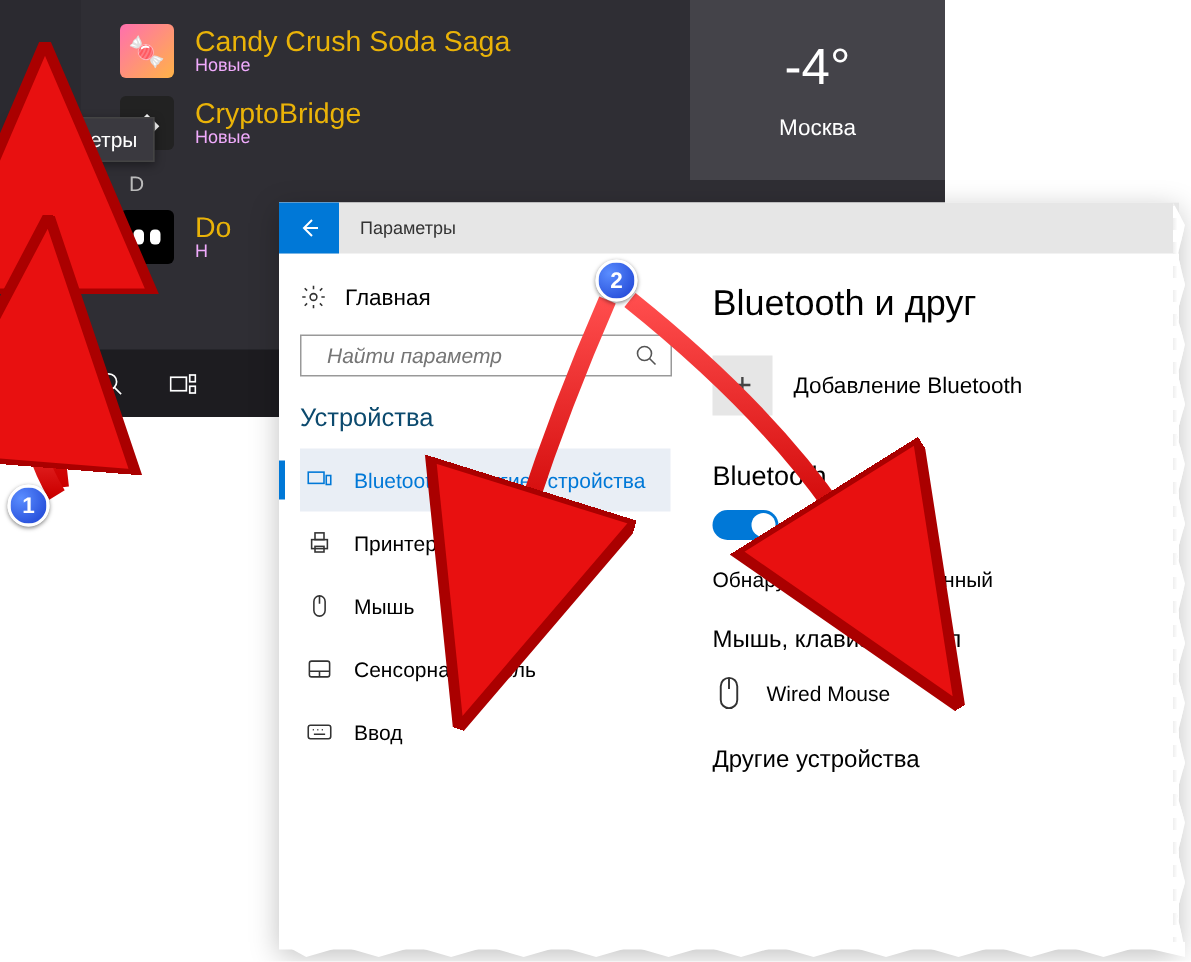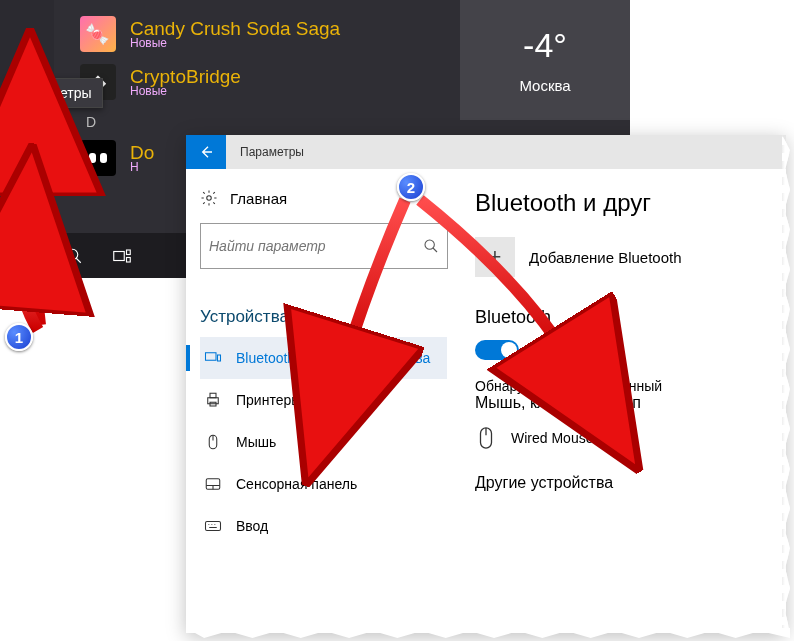--- a/index.html
+++ b/index.html
@@ -80,22 +80,22 @@
 
   .settings-body { display:flex; height: calc(100% - 34px); }
   .sidebar { width: 275px; padding: 20px 14px 0 14px; border-right: none;}
   .content { flex:1; padding: 20px 0 0 14px; }
 
   .home-row { display:flex; align-items:center; gap:12px; margin-bottom:16px; cursor:pointer;}
   .home-row svg { width:18px; height:18px; stroke:#333; fill:none; stroke-width:1.4;}
   .home-row span { font-size:15px;}
 
   .search-box {
-    width: 248px; height: 46px; border:1px solid #999; display:flex; align-items:center;
-    padding: 0 8px; margin-bottom: 38px; justify-content:space-between;
+    width: 248px; height: 28px; border:1px solid #999; display:flex; align-items:center;
+    padding: 0 8px; margin-bottom: 18px; justify-content:flex-end;
   }
   .search-box input {
     border:none; outline:none; font-size:14px; font-style:italic; color:#777; width: 205px; background:transparent;
   }
   .search-box svg { width:16px; height:16px; stroke:#555; fill:none; stroke-width:1.6;}
 
   .group-title { font-size:17px; color:#0c4a6e; margin-bottom: 10px; }
 
   .side-item {
     display:flex; align-items:center; gap:14px; height:42px; padding-left:4px;
@@ -116,21 +116,21 @@
   .section-label { font-size:18px; font-weight:400; margin-bottom:12px;}
   .toggle-row { display:flex; align-items:center; gap:14px; margin-bottom:18px;}
   .toggle {
     width:44px; height:20px; background:#0078d7; border-radius:10px; position:relative; cursor:pointer;
   }
   .toggle::after {
     content:""; position:absolute; right:2px; top:2px; width:16px; height:16px; border-radius:50%;
     background:#fff;
   }
   .toggle-text{font-size:15px;}
-  .discover-text{font-size:14px; }
+  .discover-text{font-size:14px; margin-bottom:24px;}
   .sub-h { font-size:16px; font-weight:400; margin-bottom:12px;}
   .device-row{display:flex;align-items:center;gap:14px;margin-bottom:22px;}
   .device-row svg{width:22px;height:28px;stroke:#333;fill:none;stroke-width:1.4;}
   .device-name{font-size:14px;}
 
   
   .arrow { position:absolute; z-index:50; pointer-events:none; }
   .badge {
     position:absolute; width:28px; height:28px; border-radius:50%;
     background: radial-gradient(circle at 30% 30%, #5a8dff, #1a3fd1);

